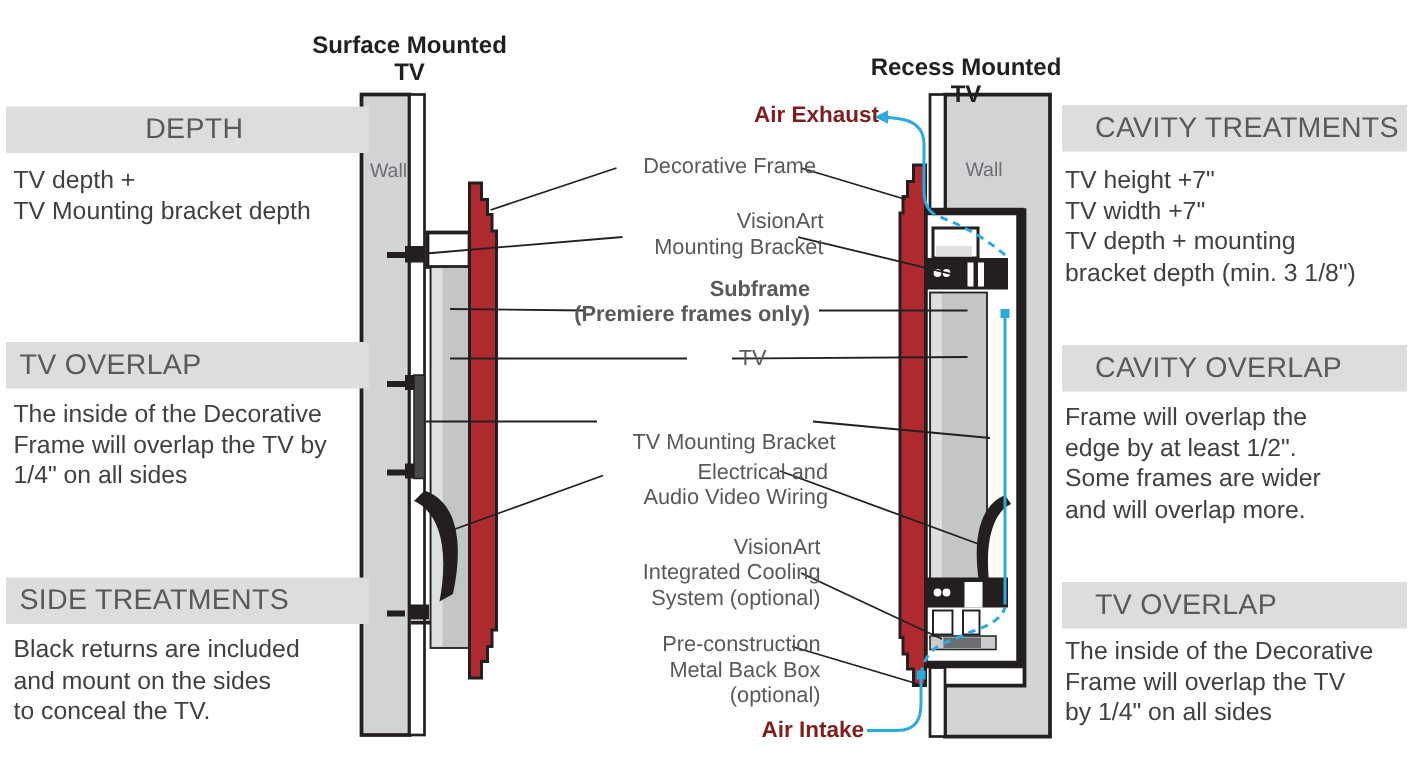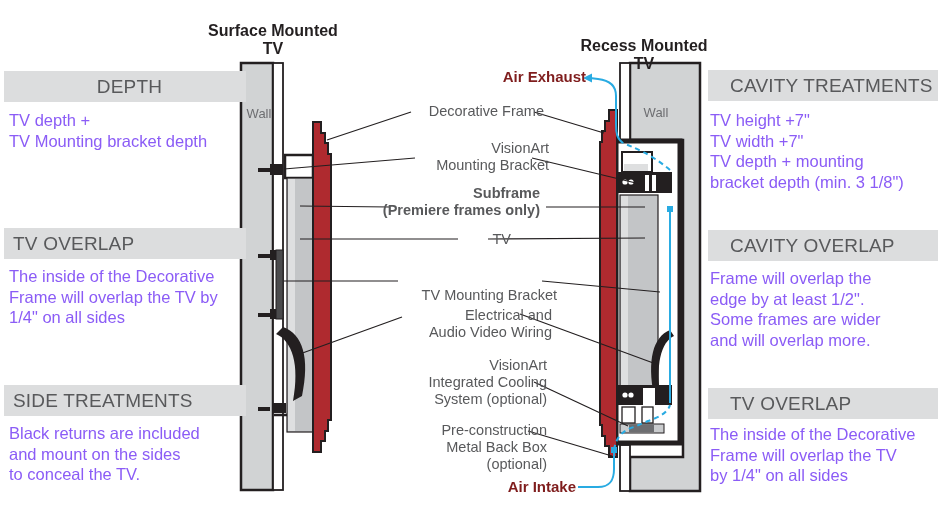--- a/index.html
+++ b/index.html
@@ -7,21 +7,21 @@
     position:relative;width:943px;height:513px;overflow:hidden;background:#fff;
     font-family:"Liberation Sans","DejaVu Sans",sans-serif;
   }
   .pre{white-space:pre-line;}
   svg{position:absolute;left:0;top:0;}
   .section-bar{
     position:absolute;height:31px;background:#DCDDDE;color:#58595B;
     font-size:19px;line-height:31px;font-weight:400;letter-spacing:.2px;
   }
   .section-body{
-    position:absolute;color:#8b5cf6;font-size:16.5px;line-height:20.5px;
+    position:absolute;color:#404040;font-size:16.5px;line-height:20.5px;
   }
   .diagram-title{
     position:absolute;width:180px;text-align:center;color:#231F20;
     font-size:16px;line-height:18px;font-weight:bold;
   }
   .comp-label{
     position:absolute;text-align:right;color:#58595B;
     font-size:14.5px;line-height:17px;
   }
   .air-label{

